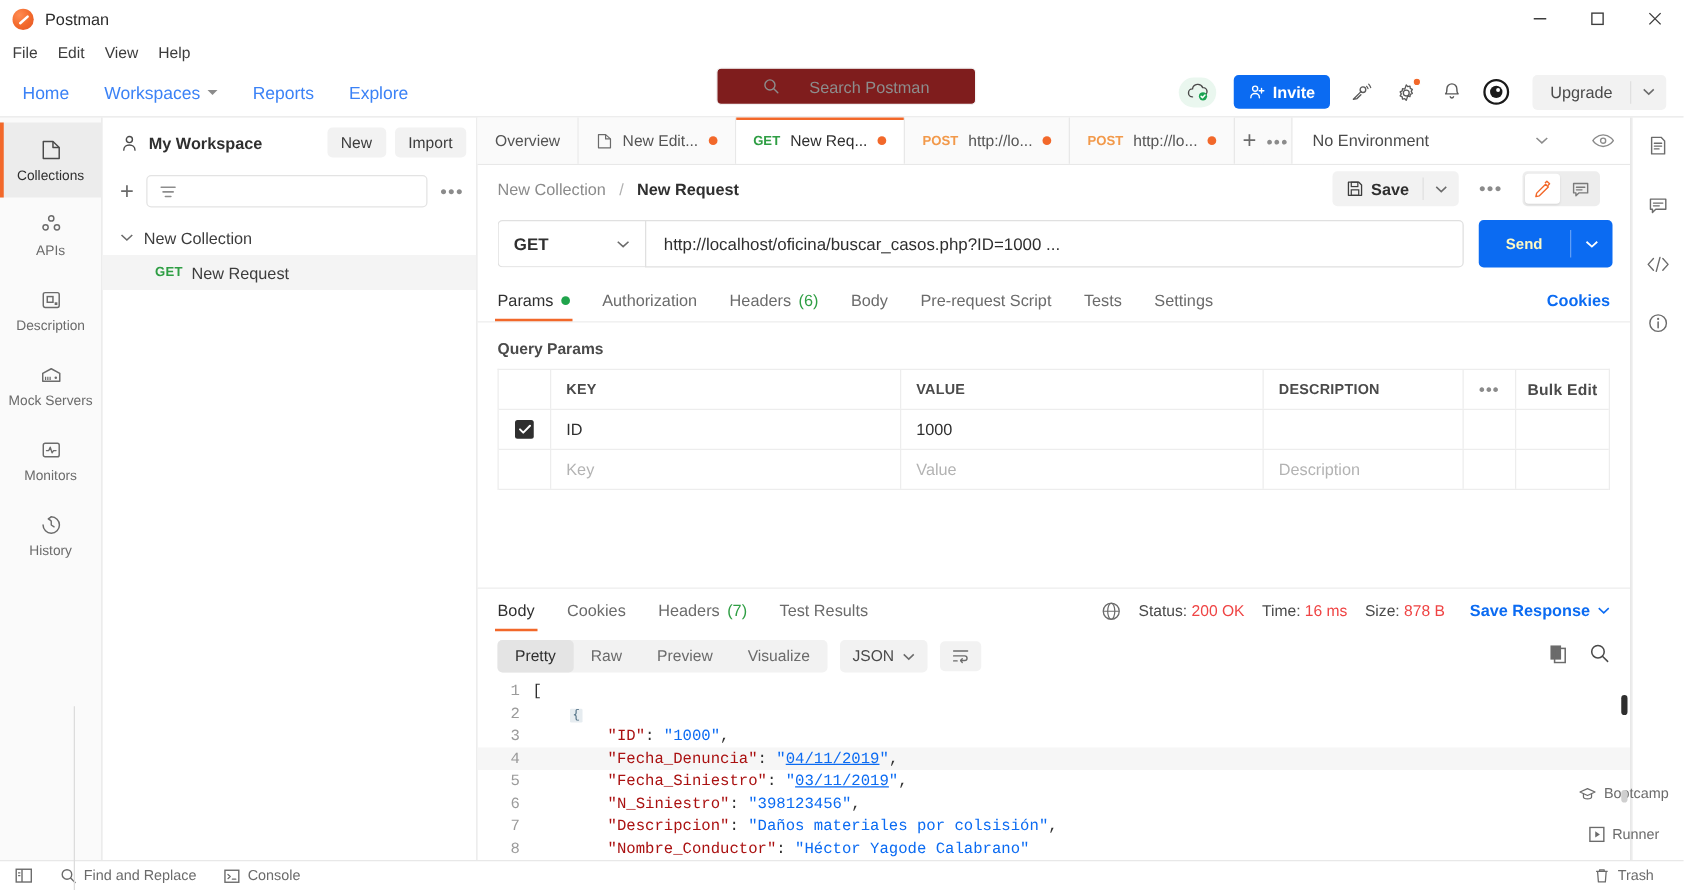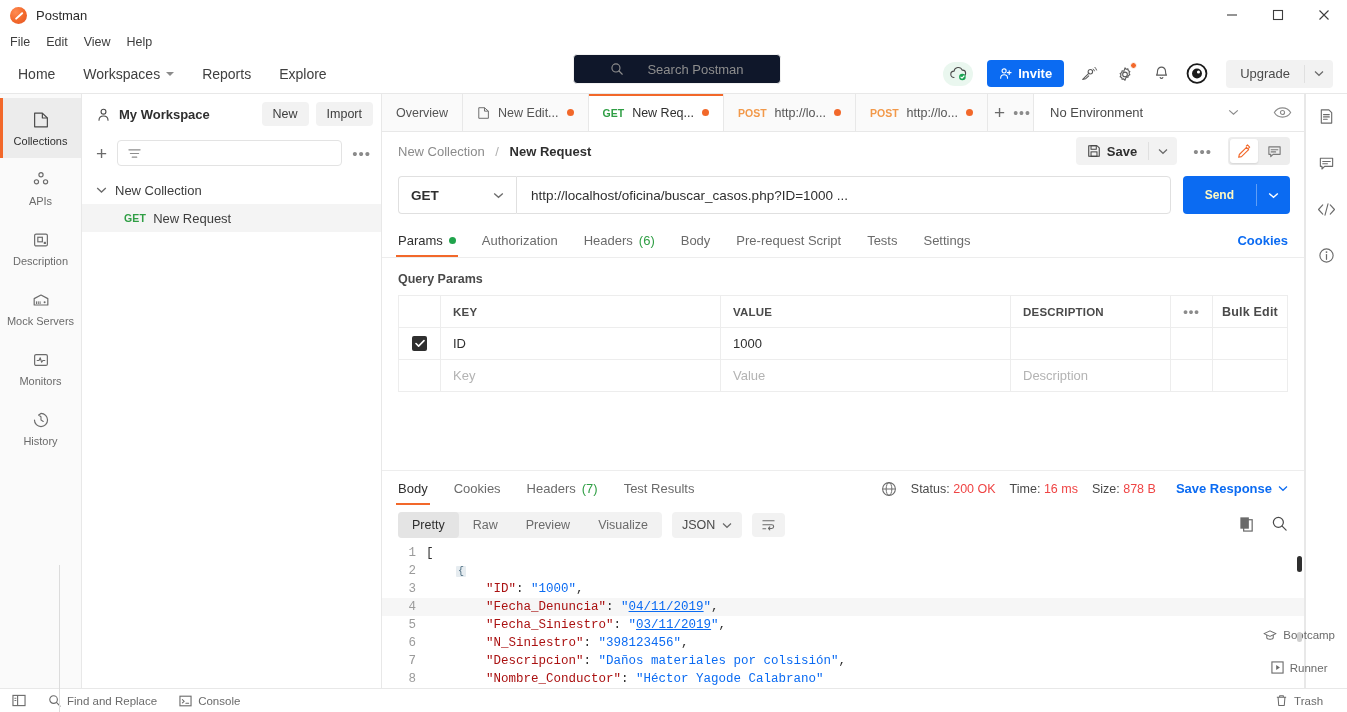--- a/index.html
+++ b/index.html
@@ -34,26 +34,26 @@
 
   
   .menubar { height: 24px; display: flex; align-items: center; padding-left: 10px; gap: 16px; flex: none; }
   .menubar span { font-size: 12.5px; color: #3d3d3d; }
 
   
   .mainnav {
     height: 40px; display: flex; align-items: center; padding: 0 14px;
     border-bottom: 1px solid #e8e8e8; flex: none; position: relative;
   }
-  .nav-item { font-size: 14px; color: #404040; margin-right: 28px; display:flex; align-items:center; gap:6px; }
+  .nav-item { font-size: 14px; color: #3b82f6; margin-right: 28px; display:flex; align-items:center; gap:6px; }
   .nav-item.first { margin-left: 4px; }
   .chev { width:0;height:0;border-left:4px solid transparent;border-right:4px solid transparent;border-top:4px solid #8b8b8b; display:inline-block; }
   .search-wrap {
     position: absolute; left: 573px; top: 54px; width: 208px; height: 30px;
-    background: #0f172a; border-radius: 4px; display: flex; align-items: center;
+    background: #7f1d1d; border-radius: 4px; display: flex; align-items: center;
     justify-content: center; gap: 23px; border: 1px solid #f2f2f2;
   }
   .search-wrap .ph { font-size: 13px; color: #8d8d8d; }
   .nav-right { margin-left: auto; display: flex; align-items: center; gap: 14px; }
   .cloud-ok { width:30px;height:24px;display:flex;align-items:center;justify-content:center;border-radius:13px;background:#eaf7ef; }
   .invite-btn {
     background: #0b6bf2; color: #fff; font-size: 13px; font-weight: bold;
     border-radius: 4px; height: 27px; padding: 0 12px; display: flex;
     align-items: center; gap: 6px;
   }
@@ -104,21 +104,21 @@
   .tab .verb { font-size:10.5px; font-weight:bold; }
   .verb-GET { color:#2f9e44; }
   .verb-POST { color:#f2994a; }
   .unsaved { width:7px; height:7px; border-radius:50%; background:#f2682a; }
   .tab-plus { width:38px; display:flex; align-items:center; justify-content:center; color:#6b6b6b; font-size:19px; background:#fafafa; }
   .tab-more { width:36px; display:flex; align-items:center; justify-content:center; color:#8b8b8b; background:#fafafa; }
   .env-sel { margin-left:auto; display:flex; align-items:center; gap:10px; padding: 0 12px 0 16px; font-size:13px; color:#4a4a4a; background:#fff; border-left:1px solid #e8e8e8;}
   .env-sel .name { width:168px; }
 
   
-  .crumbrow { height: 38px; display:flex; align-items:center; padding: 0 14px 0 16px; flex:none; }
+  .crumbrow { height: 38px; display:flex; align-items:center; padding: 0 24px 0 16px; flex:none; }
   .crumb { font-size:13px; color:#8b8b8b; }
   .crumb .sep { margin: 0 7px; color:#b0b0b0; }
   .crumb .cur { color:#2f2f2f; font-weight:bold; }
   .crumb-right { margin-left:auto; display:flex; align-items:center; gap:10px; }
   .save-grp { display:flex; align-items:center; background:#f2f2f2; border-radius:4px; height:28px; }
   .save-grp .lbl { display:flex; align-items:center; gap:6px; font-size:13px; color:#2f2f2f; font-weight:bold; padding: 0 11px; }
   .save-grp .sep { width:1px; height:18px; background:#e0e0e0; }
   .save-grp .arw { padding: 0 9px; display:flex; align-items:center; }
   .dots-btn { color:#8b8b8b; padding: 0 6px; }
   .mode-grp { display:flex; background:#ededed; border-radius:4px; padding:2px; gap:2px; }

